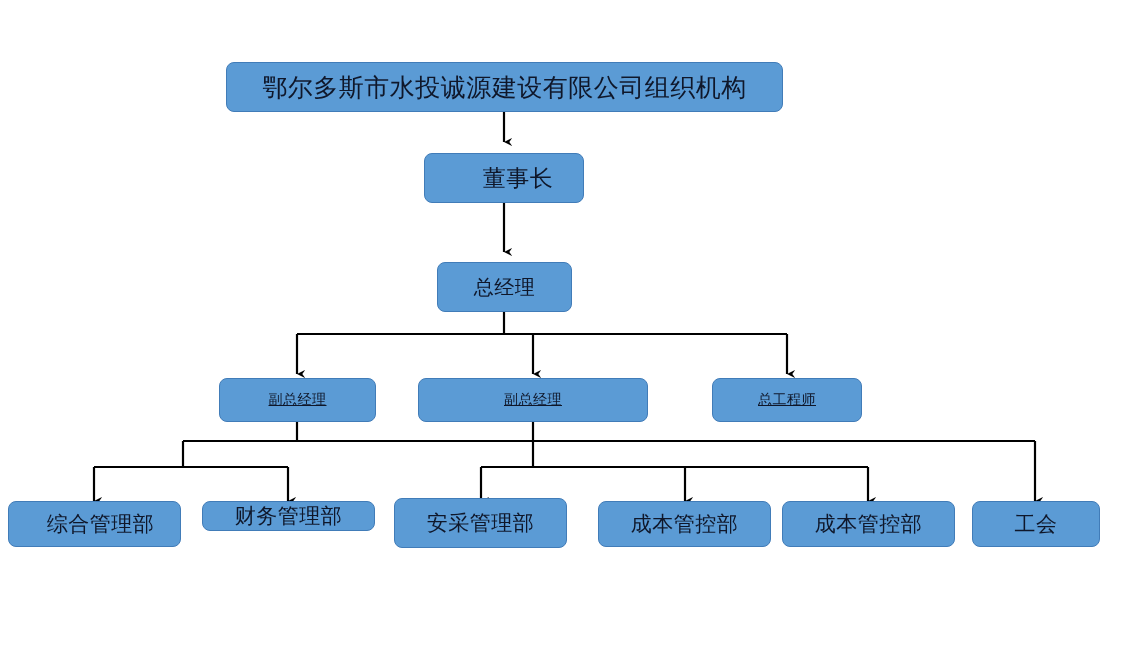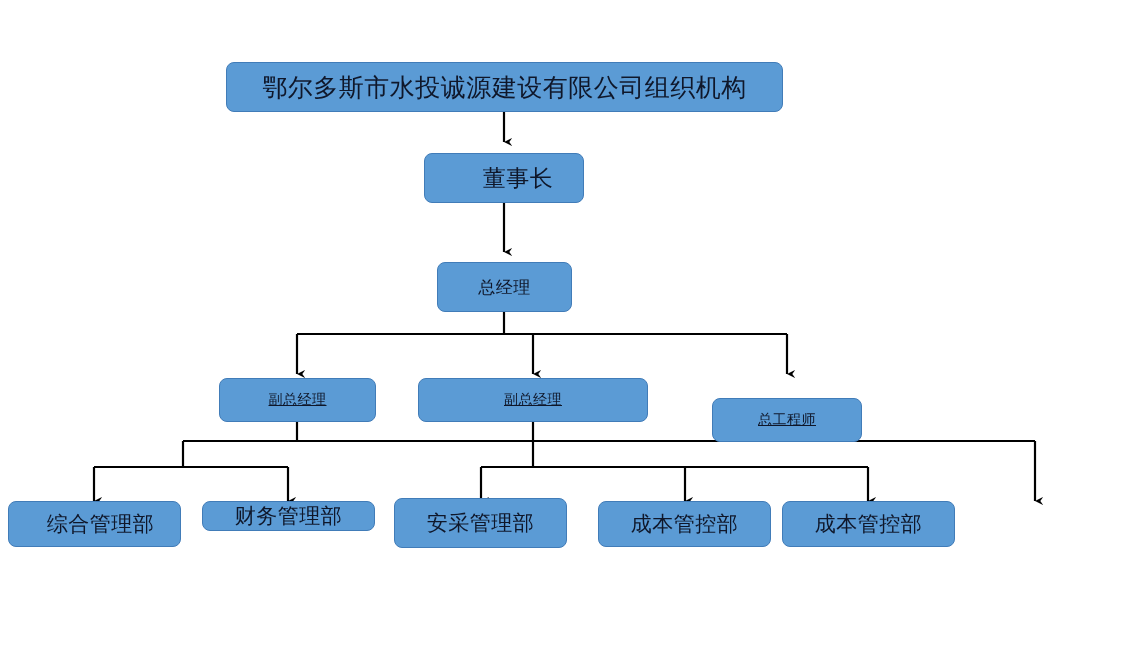--- a/index.html
+++ b/index.html
@@ -34,21 +34,21 @@
     display: flex;
     align-items: center;
     justify-content: center;
     color: #0f172a;
     letter-spacing: 0.5px;
     white-space: nowrap;
     line-height: 1;
   }
   .node-title   { font-size: 25px; }
   .node-l2      { font-size: 23px; padding-left: 28px; }
-  .node-l3      { font-size: 17px; }
+  .node-l3      { font-size: 20px; }
   .node-l4      { font-size: 14px; text-decoration: underline; }
   .node-dept    { font-size: 21px; }
 </style>
 </head>
 <body>
 
 <div id="canvas">
 
   <svg id="connector-layer" viewBox="0 0 1134 661" xmlns="http://www.w3.org/2000/svg">
     <defs>
@@ -88,21 +88,22 @@
   </svg>
 
   <div class="node node-title" style="left:226px; top:62px; width:557px; height:50px;">鄂尔多斯市水投诚源建设有限公司组织机构</div>
 
   <div class="node node-l2" style="left:424px; top:153px; width:160px; height:50px;">董事长</div>
 
   <div class="node node-l3" style="left:437px; top:262px; width:135px; height:50px;">总经理</div>
 
   <div class="node node-l4" style="left:219px; top:378px; width:157px; height:44px;">副总经理</div>
   <div class="node node-l4" style="left:418px; top:378px; width:230px; height:44px;">副总经理</div>
-  <div class="node node-l4" style="left:712px; top:398px; width:150px; height:44px;">总工程师</div>
+  <div class="node node-l4" style="left:712px; top:378px; width:150px; height:44px;">总工程师</div>
 
   <div class="node node-dept" style="left:8px; top:501px; width:173px; height:46px;padding-left:12px;">综合管理部</div>
   <div class="node node-dept" style="left:202px; top:501px; width:173px; height:30px;">财务管理部</div>
   <div class="node node-dept" style="left:394px; top:498px; width:173px; height:50px;">安采管理部</div>
   <div class="node node-dept" style="left:598px; top:501px; width:173px; height:46px;">成本管控部</div>
   <div class="node node-dept" style="left:782px; top:501px; width:173px; height:46px;">成本管控部</div>
+  <div class="node node-dept" style="left:972px; top:501px; width:128px; height:46px;">工会</div>
 
 </div>
 
 </body></html>

